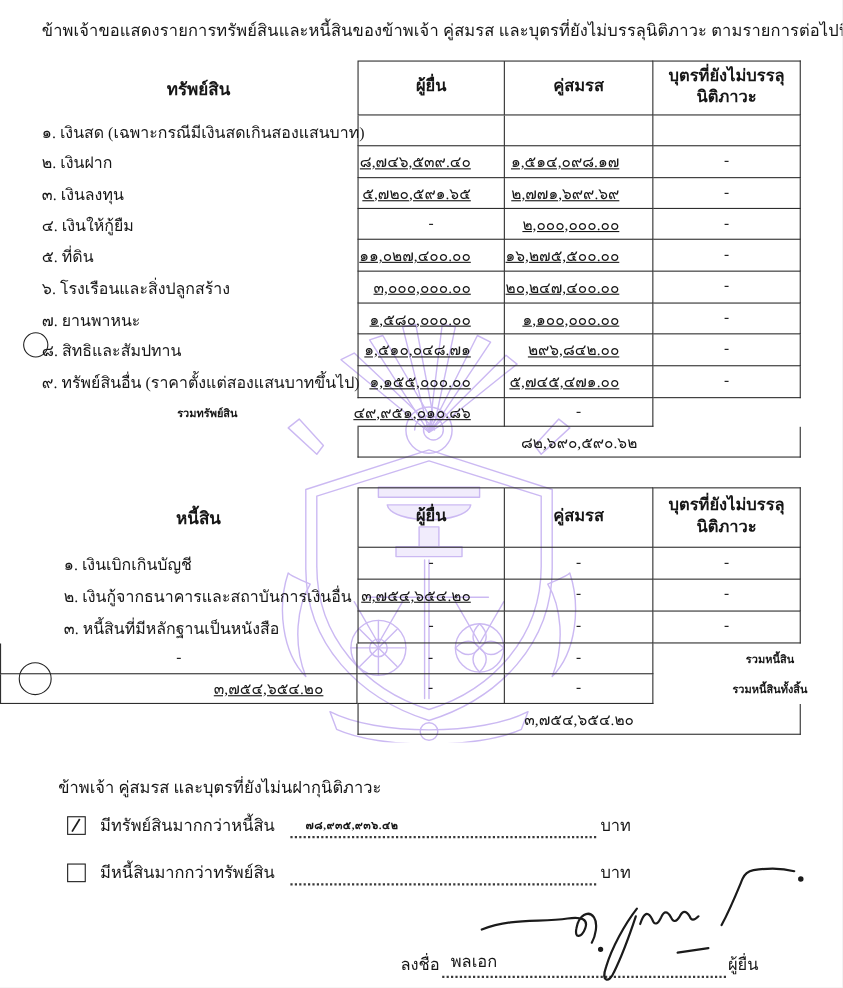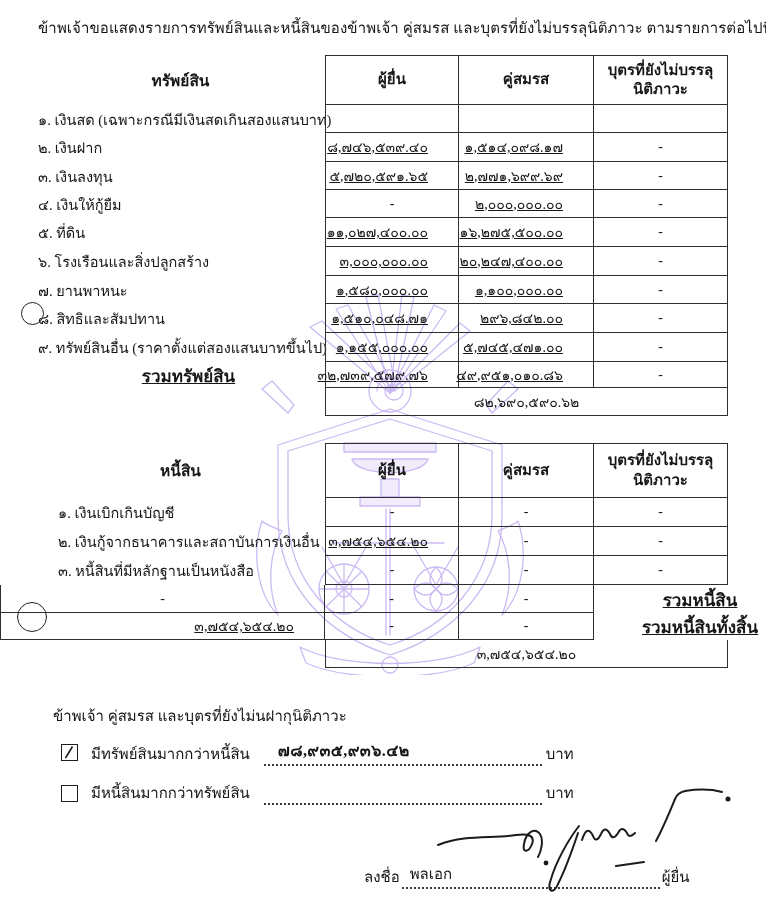--- a/index.html
+++ b/index.html
@@ -16,21 +16,21 @@
   .wm{left:248px;top:293px;z-index:0;pointer-events:none;}
   
   .blk{display:grid;z-index:1;}
   #assets{left:0;top:55px;grid-template-columns:325px 134px 135px 134px;
     grid-template-rows:50px 28px 29px 28px 28px 29px 29px 28px 29px 29px 26px 28px;}
   #liab{left:0;top:443px;grid-template-columns:325px 134px 135px 134px;
     grid-template-rows:55px 29px 29px 29px 28px 27px 28px;}
   .lab{display:flex;align-items:center;padding-left:38px;font-size:14.5px;white-space:nowrap;}
   .lab2{padding-left:58px;}
   .ttl{justify-content:center;padding-left:36px;font-weight:bold;font-size:15.5px;}
-  .sum{justify-content:center;font-weight:bold;font-size:17px;text-decoration:underline;}
+  .sum{justify-content:center;font-weight:bold;font-size:10px;}
   #assets .sum{padding-left:52px;}
   #liab .sum{padding-left:78px;}
   .vc{display:flex;align-items:center;justify-content:center;
     border-right:1px solid #2e2e2e;border-bottom:1px solid #2e2e2e;
     font-size:14px;background:transparent;}
   .vc.c1{border-left:1px solid #2e2e2e;}
   .hdr{border-top:1px solid #2e2e2e;font-weight:bold;font-size:15px;
     text-align:center;white-space:pre-line;line-height:1.3;}
   .num{justify-content:flex-end;padding-right:30px;text-decoration:underline;}
   .merge{grid-column:2/5;}
@@ -41,21 +41,21 @@
   
   .dec-intro{left:53px;top:704px;font-size:15px;white-space:nowrap;}
   .opt{left:61px;display:flex;align-items:flex-end;font-size:15px;white-space:nowrap;}
   .opt1{top:738px;}
   .opt2{top:781px;justify-content:center;}
   .cbx{width:15px;height:15px;border:1.6px solid #1d1d1d;margin-right:13px;position:relative;flex:0 0 auto;align-self:center;}
   .cbx svg{position:absolute;left:0;top:0;}
   .optlab{margin-right:10px;}
   .dotline{display:inline-block;border-bottom:2px dotted #3a3a3a;min-width:258px;
     text-align:left;padding:0 6px 1px 14px;margin:0 4px;}
-  .amt{font-weight:bold;font-size:16px;letter-spacing:.4px;}
+  .amt{font-weight:bold;font-size:10px;letter-spacing:.4px;}
   
   .sig-row{left:364px;top:862px;display:flex;align-items:flex-end;font-size:15px;white-space:nowrap;}
   .sig-dots{display:inline-block;border-bottom:2px dotted #3a3a3a;width:250px;padding:0 0 1px 8px;margin:0 2px;}
   .scrawl{left:428px;top:783px;z-index:3;pointer-events:none;}
 </style>
 </head>
 <body>
 
 <div class="page">
 
@@ -161,21 +161,20 @@
     <div class="vc c1 num">๑,๕๑๐,๐๔๘.๗๑</div>
     <div class="vc num">๒๙๖,๘๔๒.๐๐</div>
     <div class="vc">-</div>
 
     <div class="lab">๙. ทรัพย์สินอื่น (ราคาตั้งแต่สองแสนบาทขึ้นไป)</div>
     <div class="vc c1 num">๑,๑๕๕,๐๐๐.๐๐</div>
     <div class="vc num">๕,๗๔๕,๔๗๑.๐๐</div>
     <div class="vc">-</div>
 
     <div class="lab sum">รวมทรัพย์สิน</div>
-    <div class="vc c1 num">๓๒,๗๓๙,๕๗๙.๗๖</div>
     <div class="vc num">๔๙,๙๕๑,๐๑๐.๘๖</div>
     <div class="vc">-</div>
 
     <div class="vc c1 merge">๘๒,๖๙๐,๕๙๐.๖๒</div>
   </div>
 
   <div class="abs blk" id="liab">
     <div class="lab ttl">หนี้สิน</div>
     <div class="vc c1 hdr">ผู้ยื่น</div>
     <div class="vc hdr">คู่สมรส</div>

